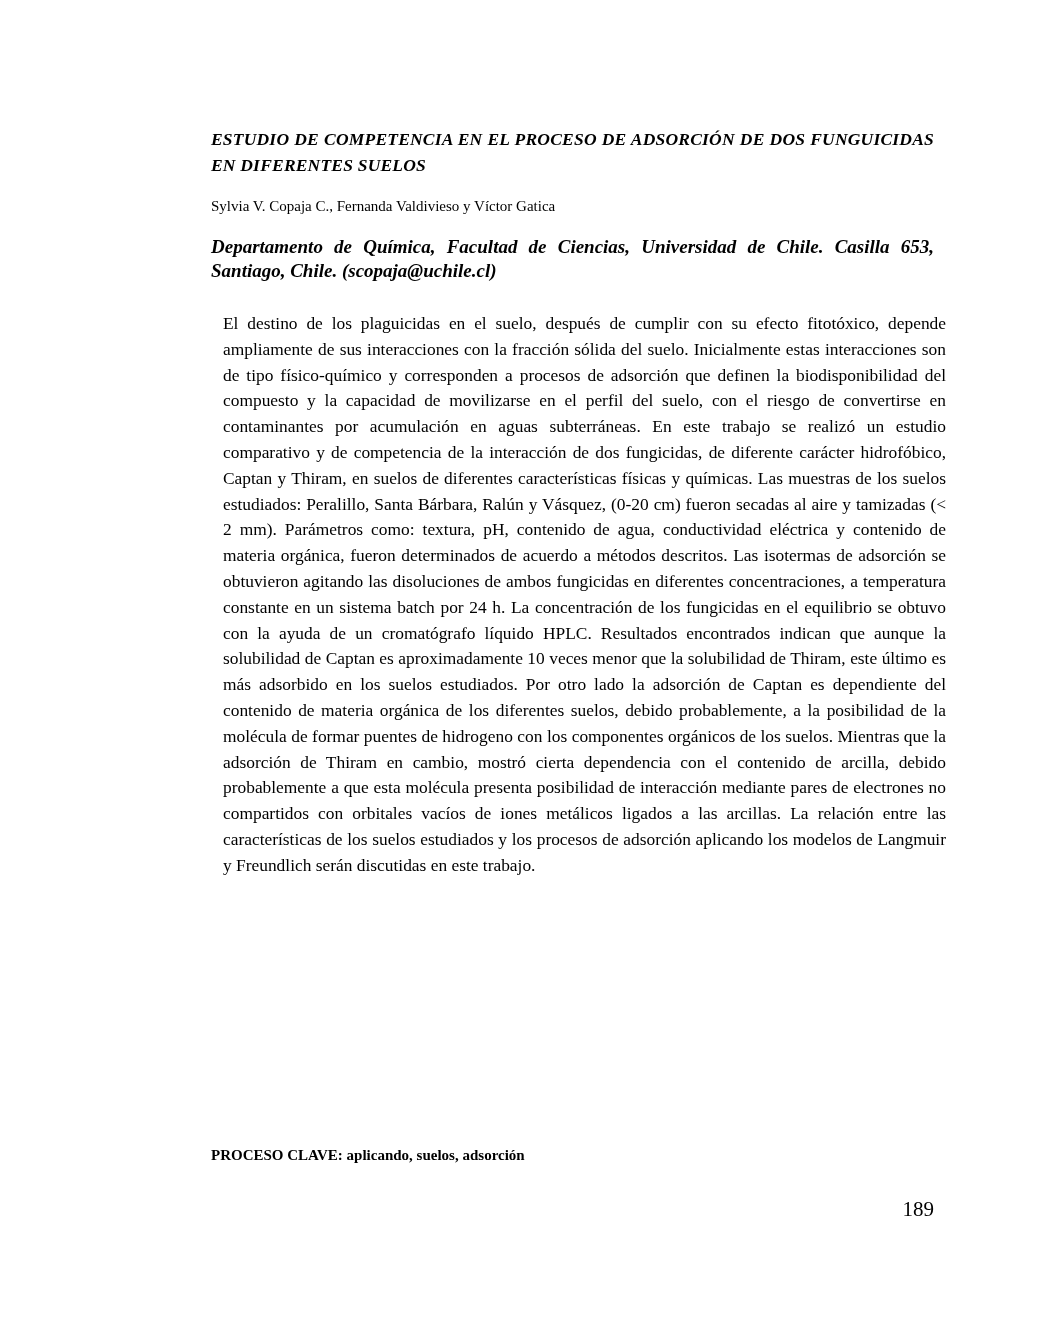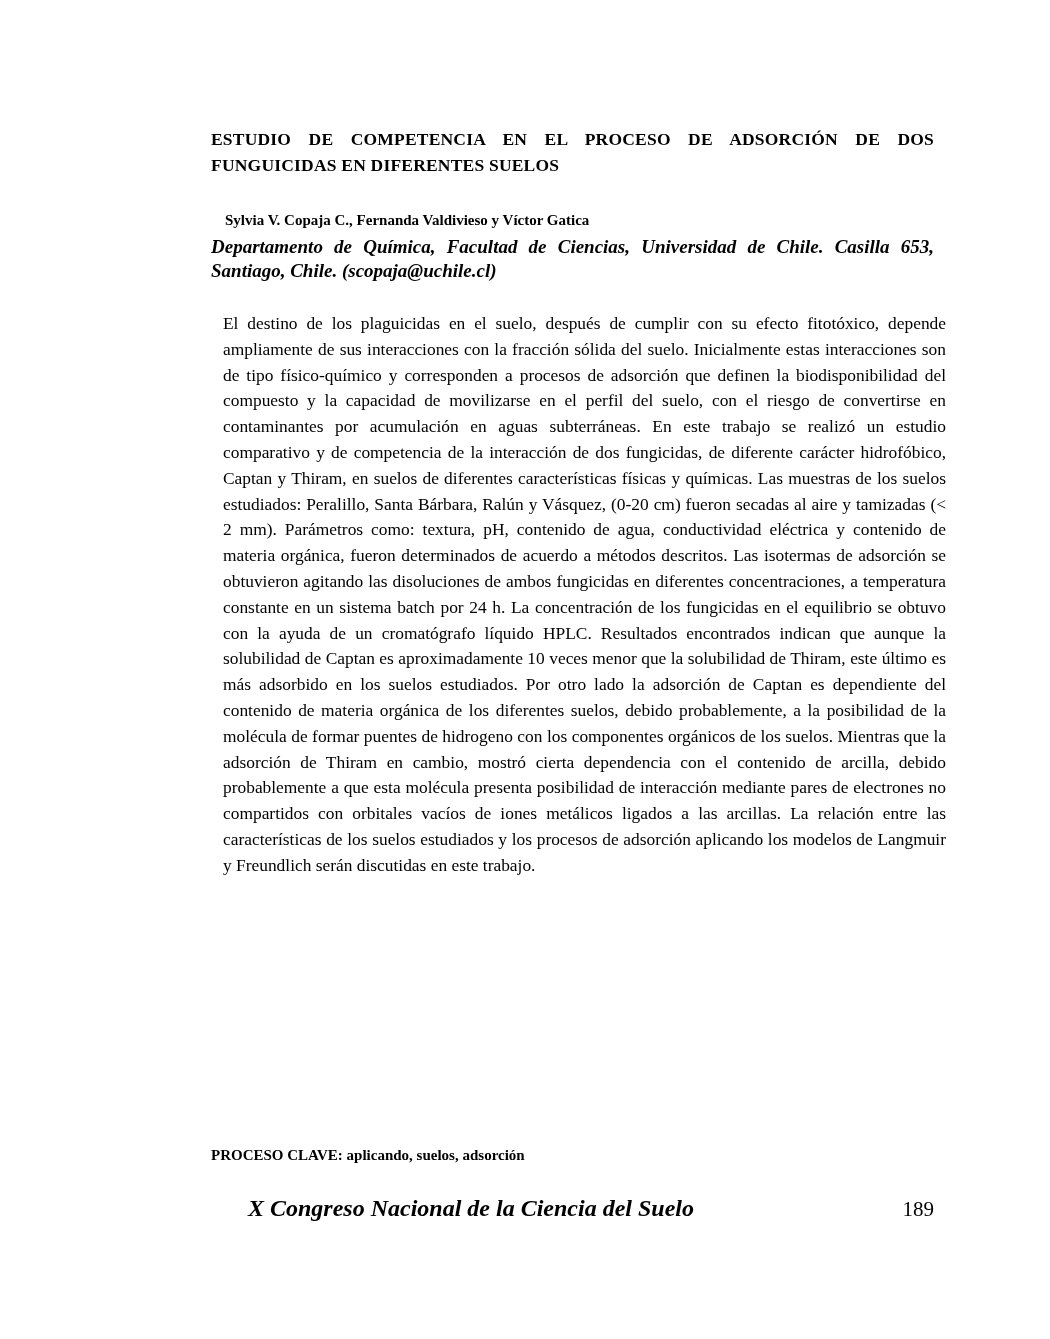--- a/index.html
+++ b/index.html
@@ -20,29 +20,30 @@
     position: absolute;
     left: 211px;
     top: 126px;
     width: 723px;
     margin: 0;
     font-size: 17.5px;
     font-weight: bold;
     line-height: 26px;
     text-align: justify;
     letter-spacing: 0.2px;
+    font-style: italic;
   }
   .authors {
     position: absolute;
     left: 211px;
     top: 196px;
     width: 723px;
-    margin: 14px;
+    margin: 0;
     font-size: 15px;
-    font-weight: bold;
+    font-weight: normal;
     line-height: 20px;
   }
   .affiliation {
     position: absolute;
     left: 211px;
     top: 235px;
     width: 723px;
     margin: 0;
     font-size: 19px;
     font-weight: bold;
@@ -97,17 +98,16 @@
   <h1 class="title">ESTUDIO DE COMPETENCIA  EN EL PROCESO DE  ADSORCIÓN DE DOS   FUNGUICIDAS EN DIFERENTES  SUELOS</h1>
 
   <p class="authors">Sylvia V. Copaja C., Fernanda Valdivieso  y Víctor Gatica</p>
 
   <p class="affiliation">Departamento de Química, Facultad de Ciencias, Universidad de Chile. Casilla 653, Santiago, Chile. (scopaja@uchile.cl)</p>
 
   <p class="abstract">El destino de los plaguicidas en el suelo, después de cumplir con su efecto fitotóxico, depende ampliamente de sus interacciones con la fracción sólida del suelo. Inicialmente estas interacciones son de tipo físico-químico y corresponden a procesos de adsorción que definen la biodisponibilidad del compuesto y la capacidad de movilizarse en el perfil del suelo, con el riesgo de convertirse en contaminantes por acumulación en aguas subterráneas. En este trabajo se realizó un estudio comparativo y de competencia de la interacción de dos fungicidas, de diferente carácter hidrofóbico, Captan y Thiram, en suelos de diferentes características físicas y químicas. Las muestras de los suelos estudiados: Peralillo, Santa Bárbara, Ralún y Vásquez, (0-20 cm) fueron secadas al aire y tamizadas (&lt; 2 mm). Parámetros como: textura, pH, contenido de agua, conductividad eléctrica y contenido de  materia orgánica,  fueron determinados de acuerdo a métodos descritos. Las isotermas de adsorción  se obtuvieron agitando las disoluciones de ambos fungicidas en diferentes concentraciones, a temperatura constante  en un sistema batch por 24 h. La concentración de los fungicidas en el equilibrio se obtuvo con la ayuda de un cromatógrafo líquido HPLC. Resultados encontrados indican que aunque la solubilidad de Captan es aproximadamente 10 veces menor que la  solubilidad de Thiram, este último es más adsorbido en los suelos estudiados. Por otro lado la adsorción de Captan es dependiente del contenido de materia orgánica de los diferentes suelos, debido probablemente, a la posibilidad de la molécula de formar puentes de hidrogeno con los componentes orgánicos de los suelos. Mientras que la adsorción de Thiram en cambio,  mostró cierta dependencia con el contenido de arcilla, debido probablemente a que esta molécula presenta  posibilidad de interacción mediante pares de electrones no compartidos con orbitales vacíos de iones metálicos ligados a las arcillas. La relación entre las características de los suelos estudiados y los procesos de adsorción aplicando los modelos de Langmuir y Freundlich serán discutidas en este trabajo.</p>
 
   <p class="keywords"><span>PROCESO CLAVE:</span> <span>aplicando, suelos, adsorción</span></p>
 
-  <p class="footer-congress">X Congreso Nacional de la Ciencia del Suelo</p>
 
   <p class="footer-pagenum">189</p>
 
 </div>
 
 </body></html>

